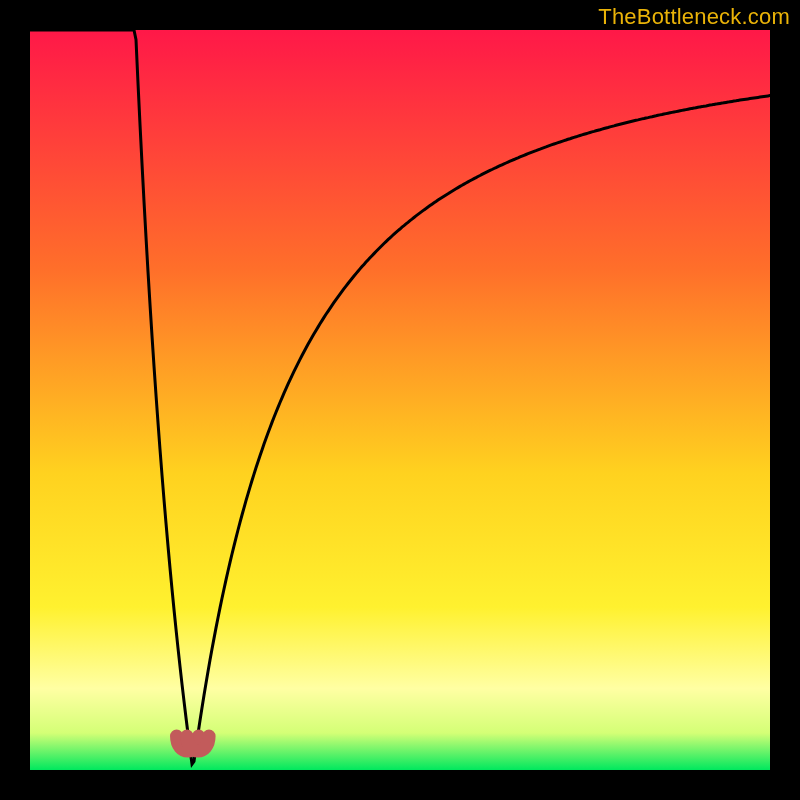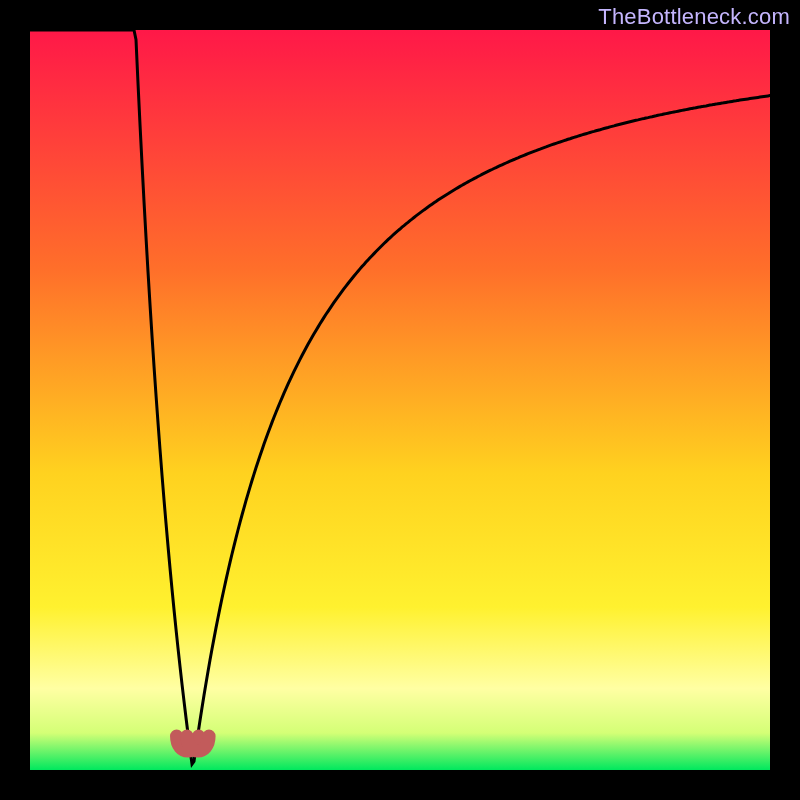--- a/index.html
+++ b/index.html
@@ -26,21 +26,21 @@
     overflow: hidden;
   }
   .gradient {
     position: absolute;
     left: 0; top: 0; right: 0; bottom: 0;
   }
   .watermark {
     position: absolute;
     top: 4px;
     right: 10px;
-    color: #c4b5fd;
+    color: #eab308;
     font-size: 22px;
     font-weight: 500;
     letter-spacing: 0.2px;
     user-select: none;
   }
   svg { display: block; }
 </style>
 </head>
 <body>
 

